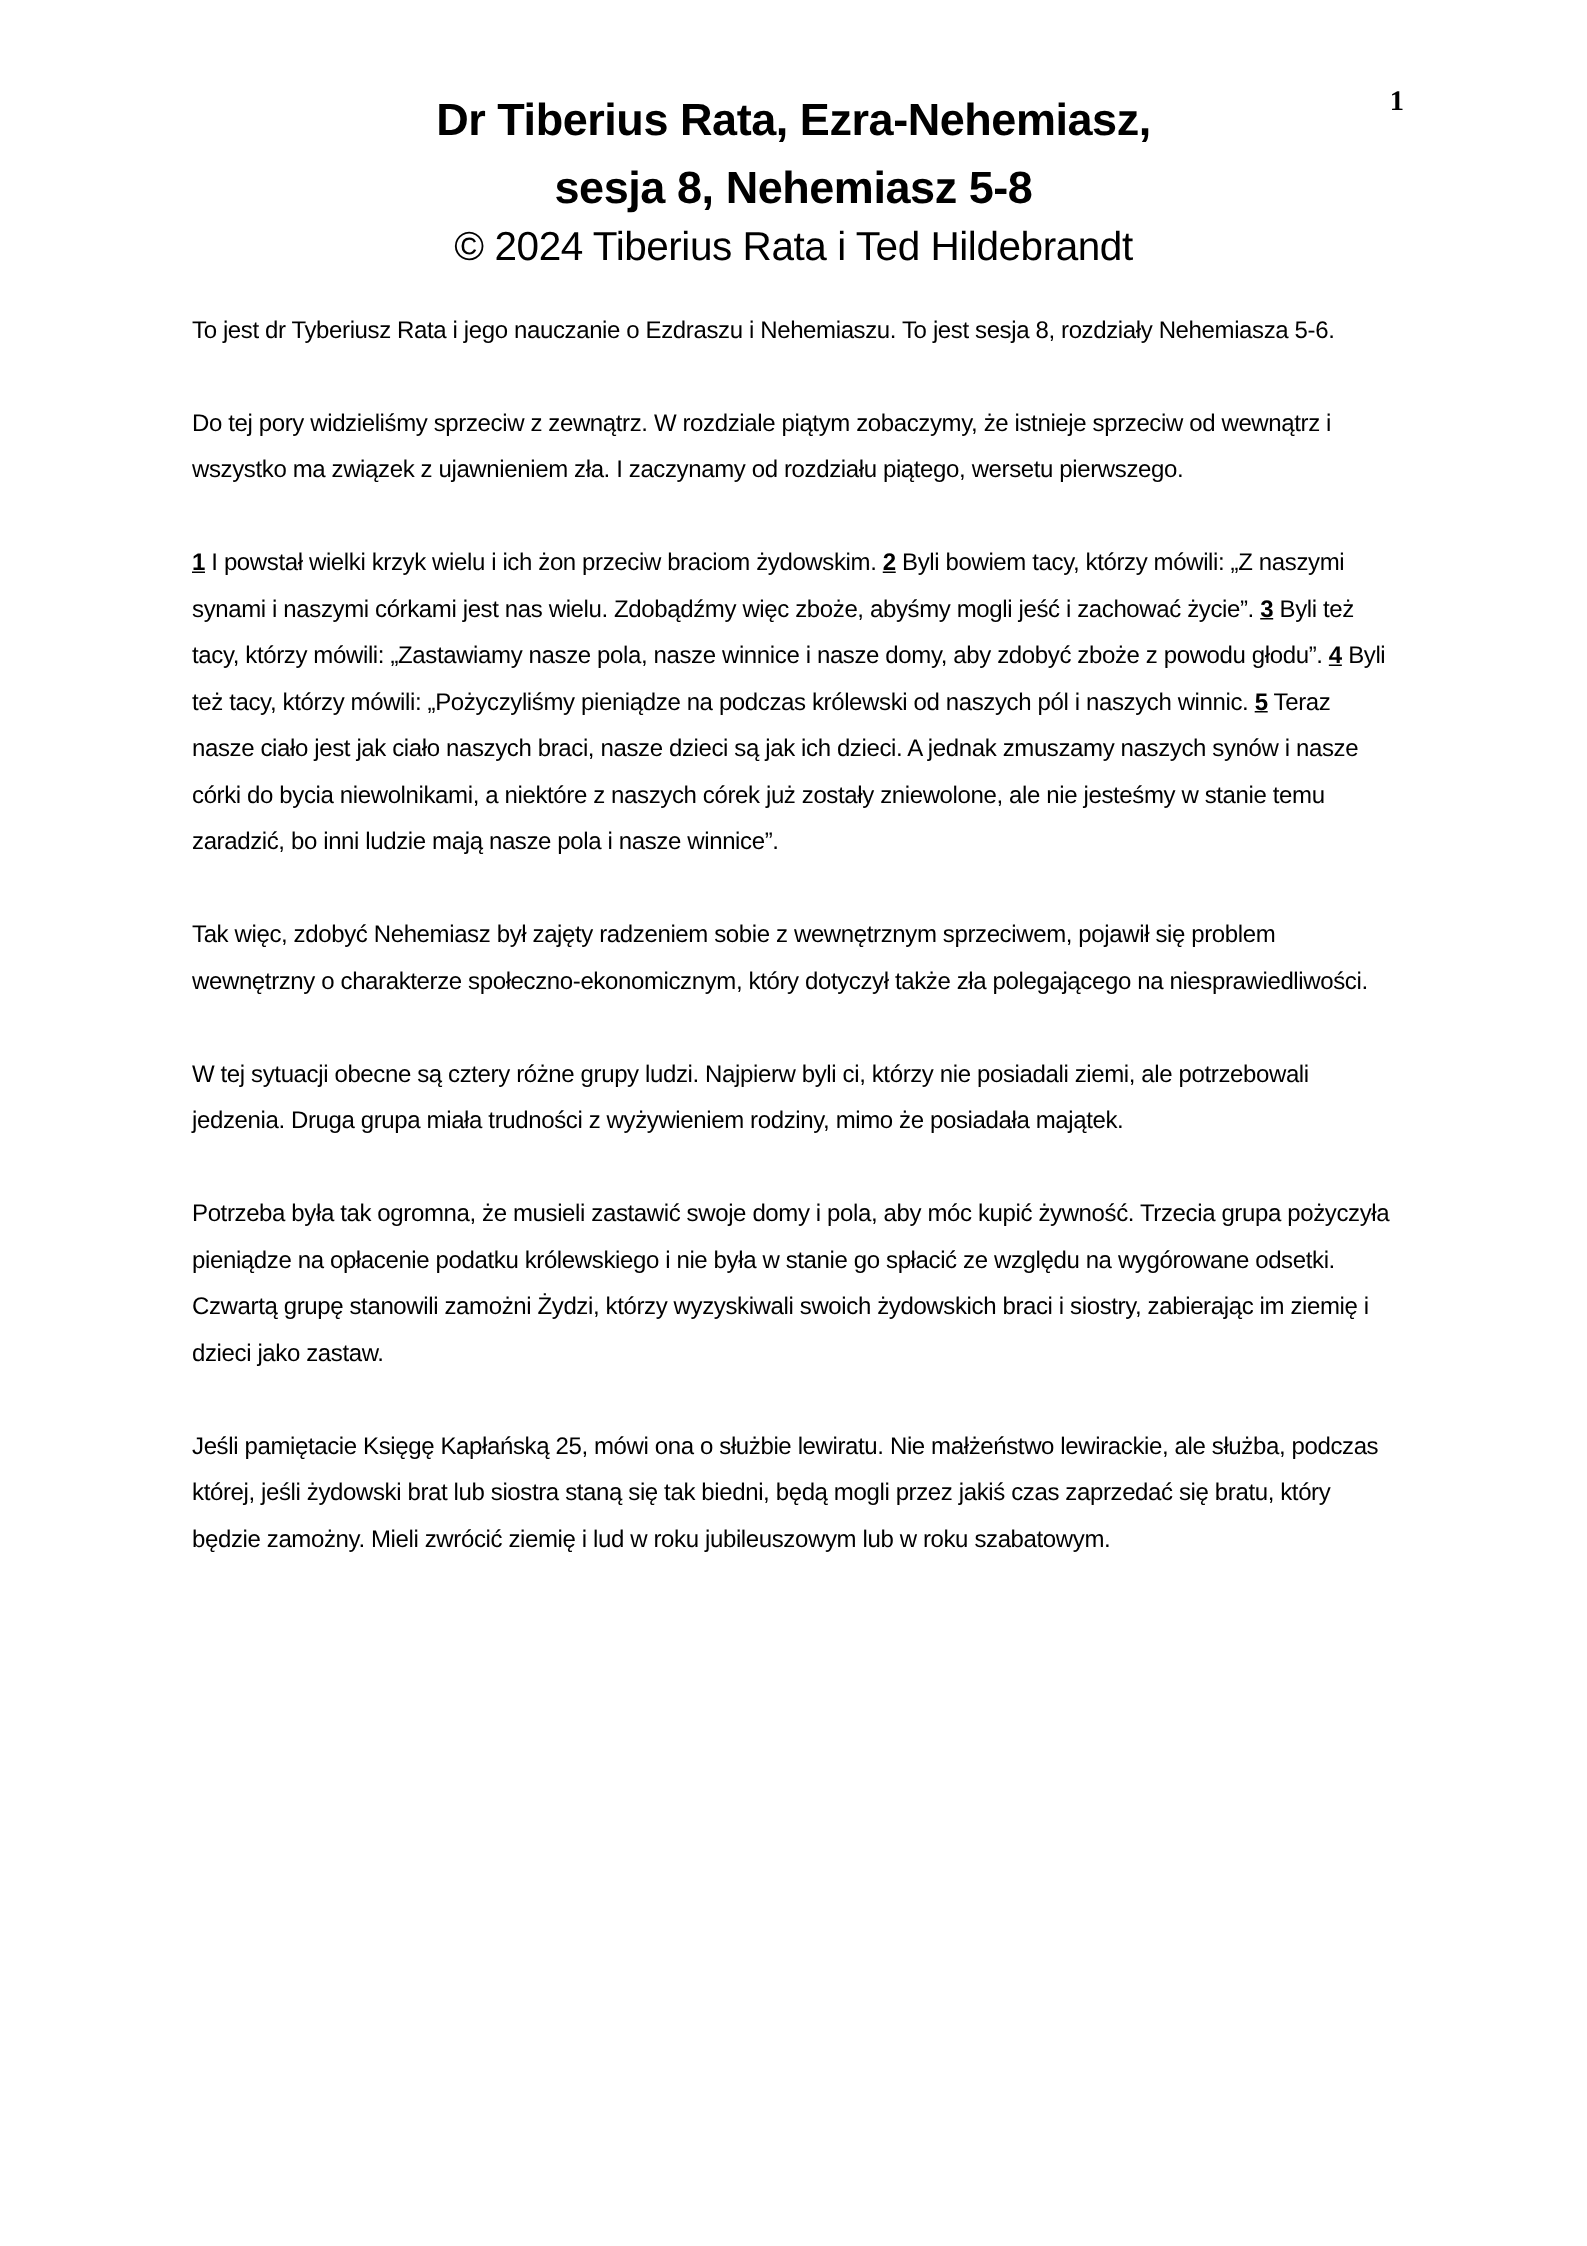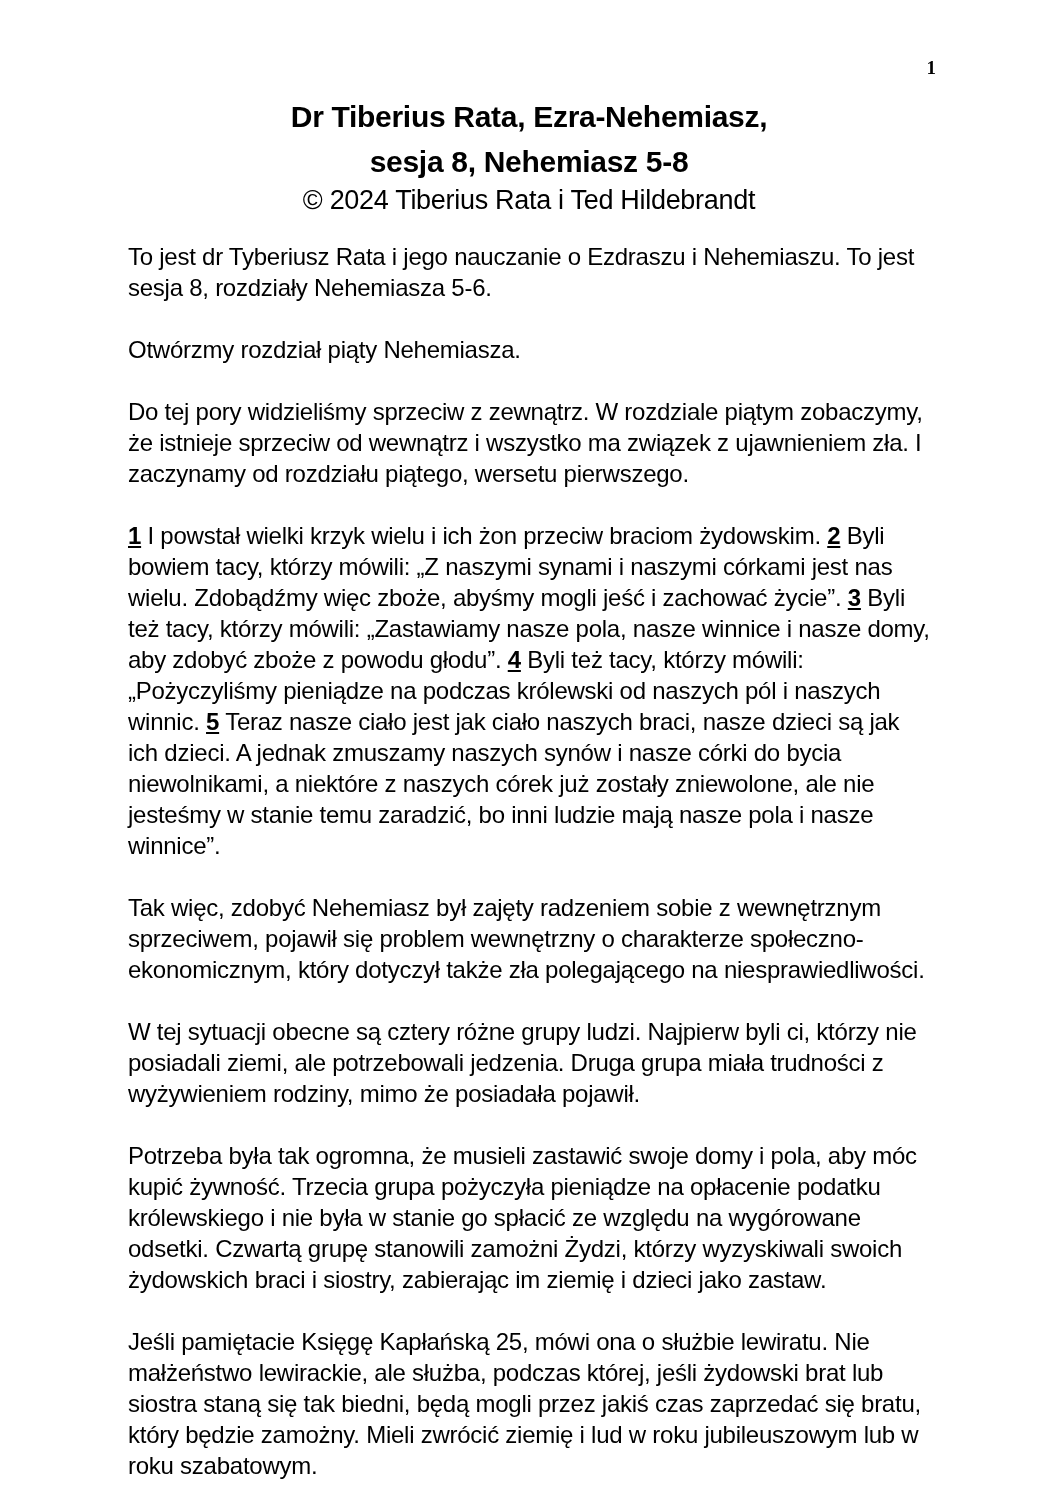--- a/index.html
+++ b/index.html
@@ -22,38 +22,37 @@
     top: 57px;
     right: 122px;
     font-family: "Liberation Serif", serif;
     font-weight: bold;
     font-size: 19px;
     line-height: 22px;
   }
   .header {
     padding-top: 58px;
     text-align: center;
-    margin-top: 36px;
   }
   .title {
     font-weight: bold;
     font-size: 30px;
     line-height: 45px;
     letter-spacing: -0.3px;
   }
   .copyright {
     margin-top: 2px;
     font-size: 27px;
     line-height: 28px;
     letter-spacing: -0.3px;
   }
   .content {
     margin: 27px 128px 0 128px;
     width: 804px;
-    font-size: 24px;
+    font-size: 16px;
     line-height: 31px;
     letter-spacing: -0.25px;
     text-align: left;
   }
   .content p {
     margin: 0 0 31px 0;
   }
   .vnum {
     font-weight: bold;
     text-decoration: underline;
@@ -71,40 +70,39 @@
       <div>Dr Tiberius Rata, Ezra-Nehemiasz,</div>
       <div>sesja 8, Nehemiasz 5-8</div>
     </div>
     <div class="copyright">© 2024 Tiberius Rata i Ted Hildebrandt</div>
   </div>
 
   <div class="content">
 
     <p>To jest dr Tyberiusz Rata i jego nauczanie o Ezdraszu i Nehemiaszu. To jest sesja 8, rozdziały Nehemiasza 5-6.</p>
 
-    <p>Otwórzmy rozdział piąty Nehemiasza.</p>
 
     <p>Do tej pory widzieliśmy sprzeciw z zewnątrz. W rozdziale piątym zobaczymy, że istnieje sprzeciw od wewnątrz i wszystko ma związek z ujawnieniem zła. I zaczynamy od rozdziału piątego, wersetu pierwszego.</p>
 
     <p>
       <span class="vnum">1</span>
       <span>I powstał wielki krzyk wielu i ich żon przeciw braciom żydowskim.</span>
       <span class="vnum">2</span>
       <span>Byli bowiem tacy, którzy mówili: „Z naszymi synami i naszymi córkami jest nas wielu. Zdobądźmy więc zboże, abyśmy mogli jeść i zachować życie”.</span>
       <span class="vnum">3</span>
       <span>Byli też tacy, którzy mówili: „Zastawiamy nasze pola, nasze winnice i nasze domy, aby zdobyć zboże z powodu głodu”.</span>
       <span class="vnum">4</span>
       <span>Byli też tacy, którzy mówili: „Pożyczyliśmy pieniądze na podczas królewski od naszych pól i naszych winnic.</span>
       <span class="vnum">5</span>
       <span>Teraz nasze ciało jest jak ciało naszych braci, nasze dzieci są jak ich dzieci. A jednak zmuszamy naszych synów i nasze córki do bycia niewolnikami, a niektóre z naszych córek już zostały zniewolone, ale nie jesteśmy w stanie temu zaradzić, bo inni ludzie mają nasze pola i nasze winnice”.</span>
     </p>
 
     <p>Tak więc, zdobyć Nehemiasz był zajęty radzeniem sobie z wewnętrznym sprzeciwem, pojawił się problem wewnętrzny o charakterze społeczno-ekonomicznym, który dotyczył także zła polegającego na niesprawiedliwości.</p>
 
-    <p>W tej sytuacji obecne są cztery różne grupy ludzi. Najpierw byli ci, którzy nie posiadali ziemi, ale potrzebowali jedzenia. Druga grupa miała trudności z wyżywieniem rodziny, mimo że posiadała pojawił.</p>
+    <p>W tej sytuacji obecne są cztery różne grupy ludzi. Najpierw byli ci, którzy nie posiadali ziemi, ale potrzebowali jedzenia. Druga grupa miała trudności z wyżywieniem rodziny, mimo że posiadała majątek.</p>
 
     <p>Potrzeba była tak ogromna, że musieli zastawić swoje domy i pola, aby móc kupić żywność. Trzecia grupa pożyczyła pieniądze na opłacenie podatku królewskiego i nie była w stanie go spłacić ze względu na wygórowane odsetki. Czwartą grupę stanowili zamożni Żydzi, którzy wyzyskiwali swoich żydowskich braci i siostry, zabierając im ziemię i dzieci jako zastaw.</p>
 
     <p>Jeśli pamiętacie Księgę Kapłańską 25, mówi ona o służbie lewiratu. Nie małżeństwo lewirackie, ale służba, podczas której, jeśli żydowski brat lub siostra staną się tak biedni, będą mogli przez jakiś czas zaprzedać się bratu, który będzie zamożny. Mieli zwrócić ziemię i lud w roku jubileuszowym lub w roku szabatowym.</p>
 
   </div>
 
 </div>
 
 </body></html>

